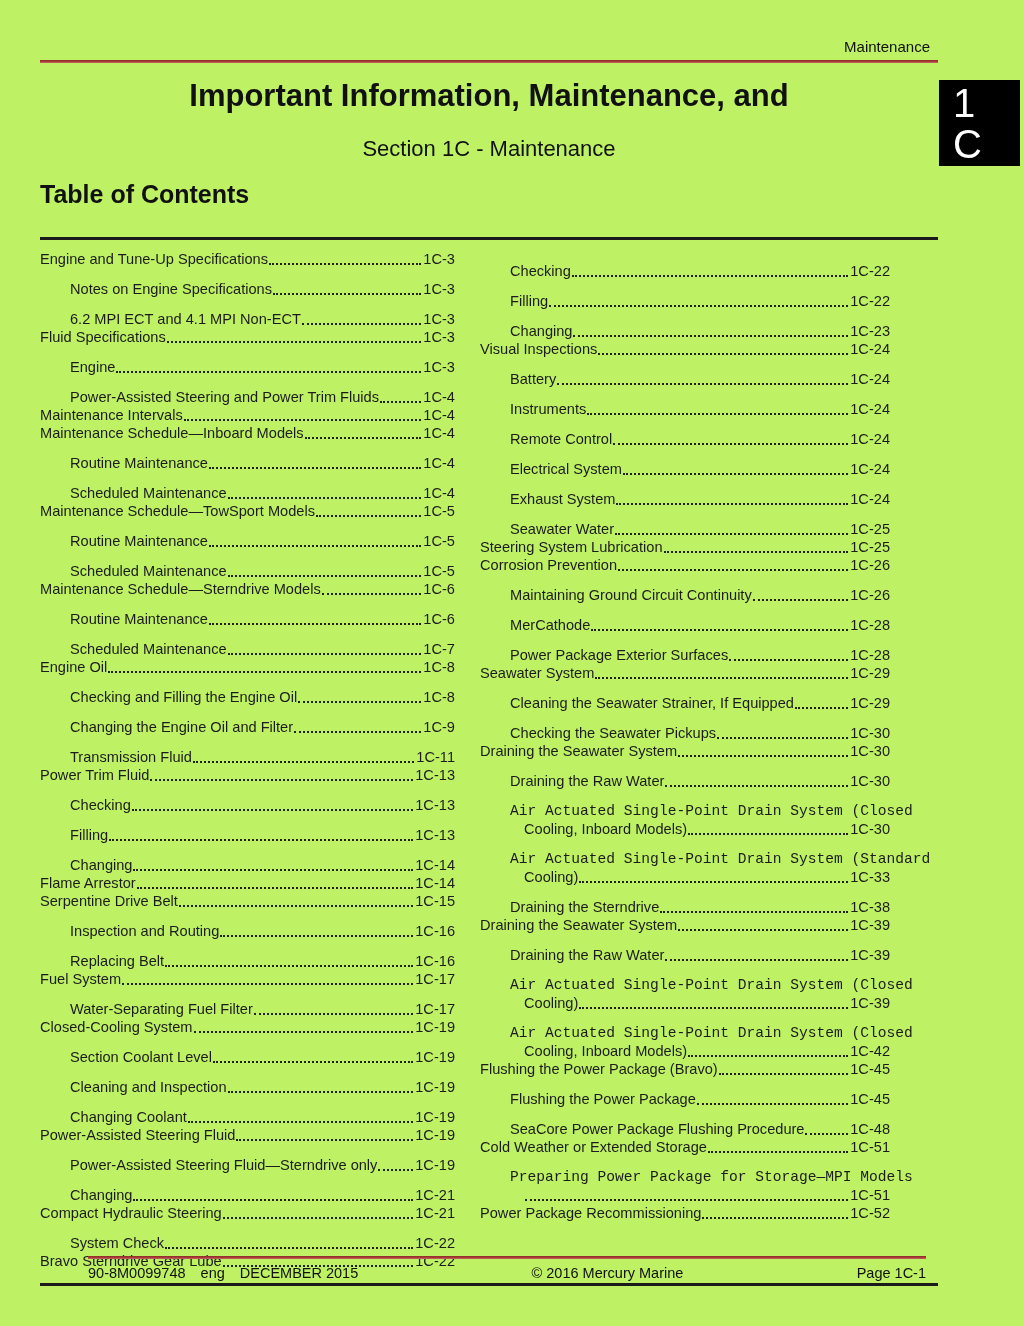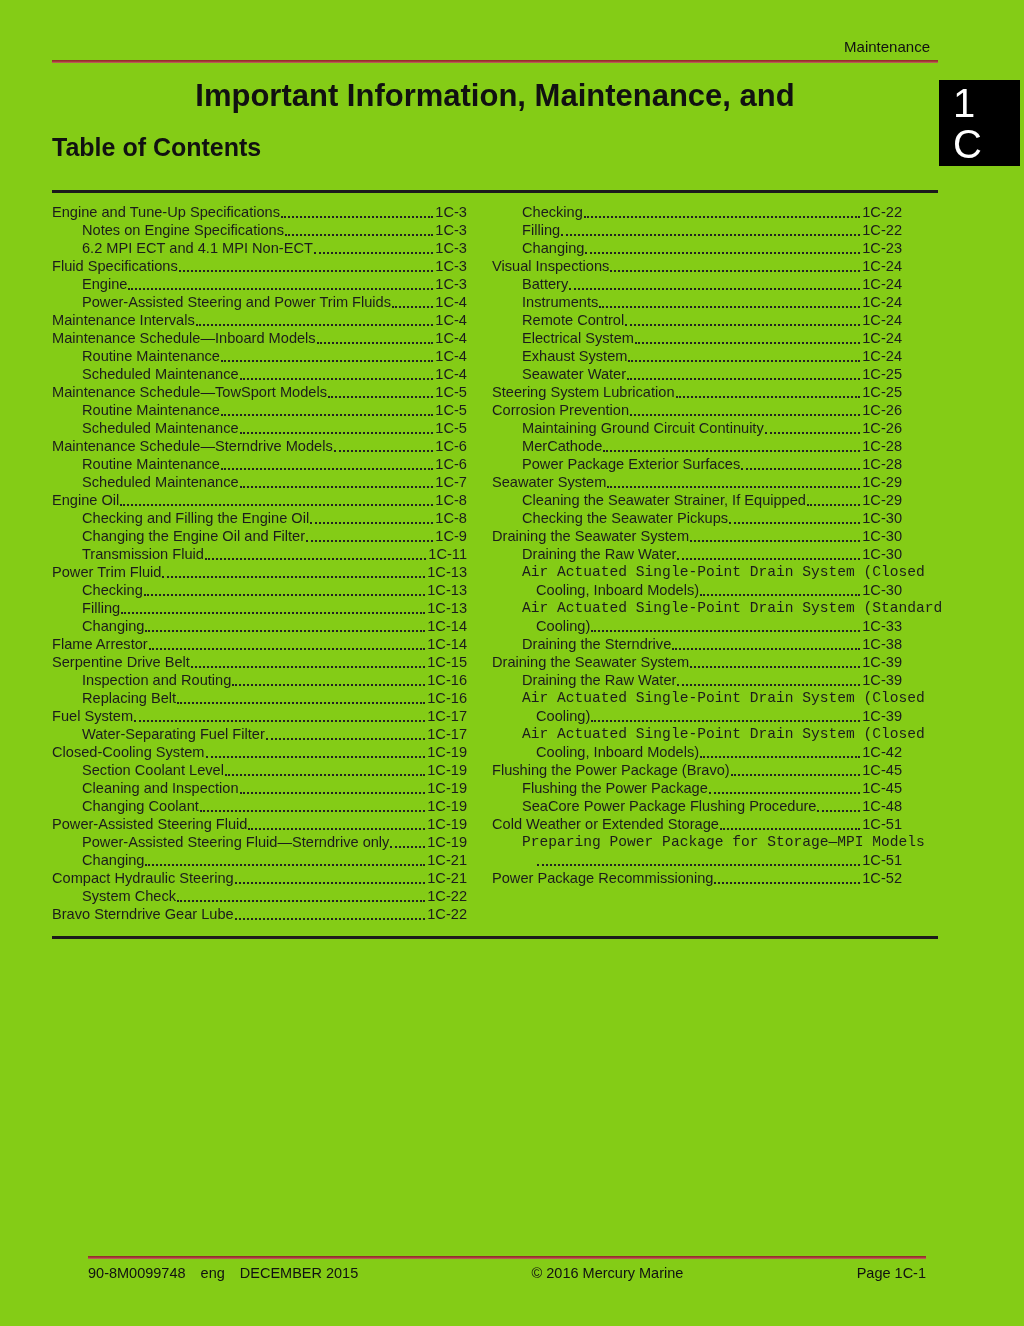--- a/index.html
+++ b/index.html
@@ -1,37 +1,37 @@
 <!DOCTYPE html>
 <html><head>
 <meta charset="utf-8">
 <style>
   html,body{margin:0;padding:0;background:#ffffff;}
   body{font-family:"Liberation Sans","DejaVu Sans",sans-serif;color:#1e1e1e;}
-  .page{position:relative;width:1024px;height:1326px;background:#84cc16;box-sizing:border-box;
-        padding:38px 86px 0 52px;overflow:hidden;}
+  .page{position:relative;width:1024px;height:1326px;background:#bef264;box-sizing:border-box;
+        padding:38px 86px 0 40px;overflow:hidden;}
 
   .running-head{text-align:right;font-size:15px;line-height:18px;padding-right:8px;color:#111;}
   .rule-red{height:3px;margin-top:4px;background:linear-gradient(180deg,#8d2a26 0%,#a8403a 55%,#c46a64 100%);}
   .rule-black{height:3px;background:#1b1b1b;}
 
   .section-tab{position:absolute;top:80px;right:4px;width:81px;height:86px;background:#000;
                color:#fff;box-sizing:border-box;padding:3px 0 0 14px;font-size:40px;line-height:41px;}
 
   .doc-title{margin:14px 0 0 0;text-align:center;font-size:31px;line-height:38px;font-weight:bold;color:#111;}
   .subtitle{margin-top:21px;text-align:center;font-size:22px;line-height:26px;color:#111;}
   .toc-heading{margin-top:17px;font-size:25px;line-height:31px;font-weight:bold;color:#111;}
 
   .rule-top{margin-top:27px;}
   .toc-grid{display:flex;margin-top:10px;font-size:14.6px;line-height:18px;color:#1c1c1c;}
   .toc-col{box-sizing:border-box;}
   .toc-col.left{width:415px;margin-right:25px;}
   .toc-col.right{width:410px;}
 
-  .toc-entry.lvl1{padding-left:30px;}
+  .toc-entry.lvl1{padding-left:30px;margin-top:12px;}
   .toc-line{display:flex;align-items:flex-end;}
   .toc-line .t{white-space:nowrap;}
   .toc-line .dots{flex:1 1 auto;min-width:6px;border-bottom:2px dotted #222;margin:0 2px 3px 1px;}
   .toc-line .pg{white-space:nowrap;}
   .wrap-first{white-space:nowrap;font-family:Liberation Mono, monospace;}
   .wrap-cont{padding-left:14px;}
   .rule-bottom{margin-top:13px;}
 
   .footer{position:absolute;left:88px;right:98px;top:1252px;}
   .footer-row{display:flex;justify-content:space-between;align-items:baseline;
@@ -49,20 +49,21 @@
   </div>
   <div class="rule-red"></div>
 
   <div class="section-tab">
     <div>1</div>
     <div>C</div>
   </div>
 
   <h1 class="doc-title"><span>Important Information, Maintenance, and</span><br></h1>
 
+  <div class="subtitle">Section 1C - Maintenance</div>
 
   <div class="toc-heading">Table of Contents</div>
 
   <div class="rule-black rule-top"></div>
 
   <div class="toc-grid">
     <div class="toc-col left">
         <div class="toc-entry lvl0">
           <div class="toc-line">
             <span class="t">Engine and Tune-Up Specifications</span>

